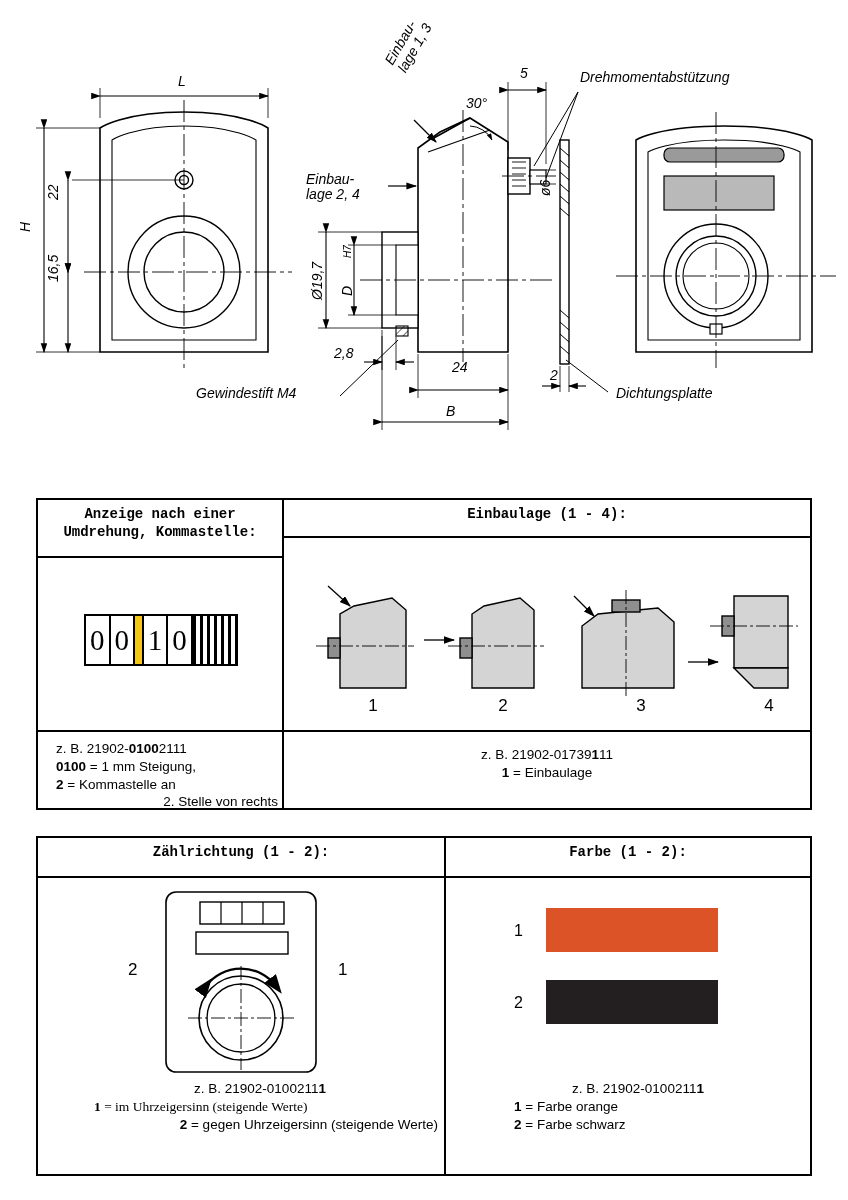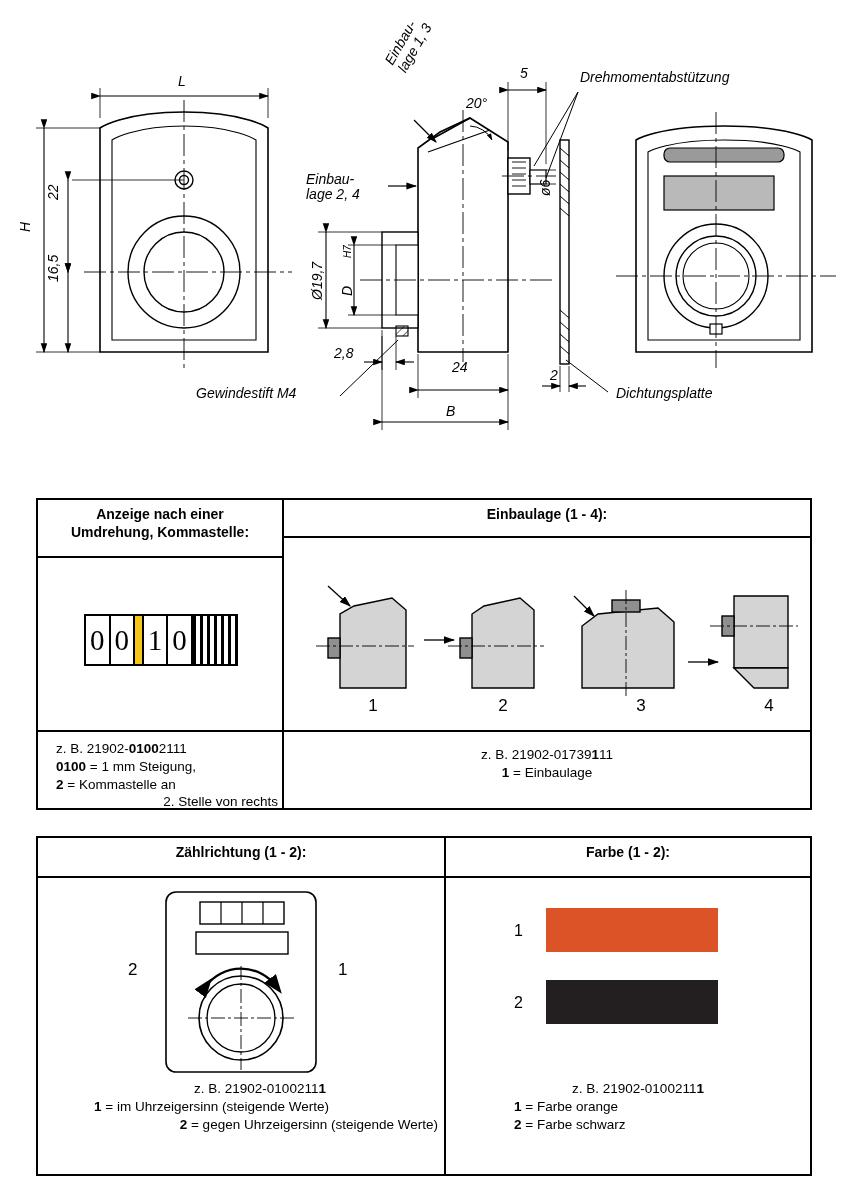--- a/index.html
+++ b/index.html
@@ -47,20 +47,21 @@
     box-sizing: border-box;
     background: #fff;
   }
   .blk-head {
     font-weight: bold;
     font-size: 14px;
     text-align: center;
     line-height: 1.25;
     padding: 6px 4px;
     box-sizing: border-box;
+    font-family: Liberation Mono, monospace;
   }
   .vline {
     position: absolute;
     width: 2px;
     background: #000;
   }
   .hline {
     position: absolute;
     height: 2px;
     background: #000;
@@ -276,21 +277,21 @@
     
     <div class="lbl" style="left:178px; top:74px;">L</div>
     <div class="lbl" style="left:18px; top:232px; transform:rotate(-90deg); transform-origin:left top;">H</div>
     <div class="lbl" style="left:46px; top:200px; transform:rotate(-90deg); transform-origin:left top;">22</div>
     <div class="lbl" style="left:46px; top:282px; transform:rotate(-90deg); transform-origin:left top;">16,5</div>
 
     <div class="lbl" style="left:382px; top:60px; transform:rotate(-60deg); transform-origin:left top; white-space:pre;">Einbau-
 lage 1, 3</div>
     <div class="lbl" style="left:306px; top:172px; white-space:pre;">Einbau-
 lage 2, 4</div>
-    <div class="lbl" style="left:466px; top:96px;">20°</div>
+    <div class="lbl" style="left:466px; top:96px;">30°</div>
     <div class="lbl" style="left:520px; top:66px;">5</div>
     <div class="lbl" style="left:538px; top:196px; transform:rotate(-90deg); transform-origin:left top;">ø6</div>
     <div class="lbl" style="left:580px; top:70px;">Drehmomentabstützung</div>
 
     <div class="lbl" style="left:310px; top:300px; transform:rotate(-90deg); transform-origin:left top;">Ø19,7</div>
     <div class="lbl" style="left:340px; top:296px; transform:rotate(-90deg); transform-origin:left top;">D</div>
     <div class="lbl sm" style="left:342px; top:258px; transform:rotate(-90deg); transform-origin:left top; font-size:10px;">H7</div>
 
     <div class="lbl" style="left:334px; top:346px;">2,8</div>
     <div class="lbl" style="left:452px; top:360px;">24</div>
@@ -414,21 +415,21 @@
       </defs>
     </svg>
 
     <div class="abs" style="left:90px; top:122px; font-size:17px;">2</div>
     <div class="abs" style="left:300px; top:122px; font-size:17px;">1</div>
 
     <div class="abs cap" style="left:44px; top:242px; width:356px; text-align:center;">
       <div>
         <span>z. B.  21902-0100211</span><span class="bold">1</span>
       </div>
-      <div style="text-align:left; padding-left:12px;">
+      <div style="text-align:left; padding-left:12px;font-family:Liberation Serif, serif;">
         <span class="bold">1</span><span> = im Uhrzeigersinn (steigende Werte)</span>
       </div>
       <div style="text-align:right; padding-left:12px;">
         <span class="bold">2</span><span> = gegen Uhrzeigersinn (steigende Werte)</span>
       </div>
     </div>
 
     <div class="swatch-num" style="left:476px; top:84px;">1</div>
     <div class="swatch" style="left:508px; top:70px; background:#DB5326;"></div>
     <div class="swatch-num" style="left:476px; top:156px;">2</div>

